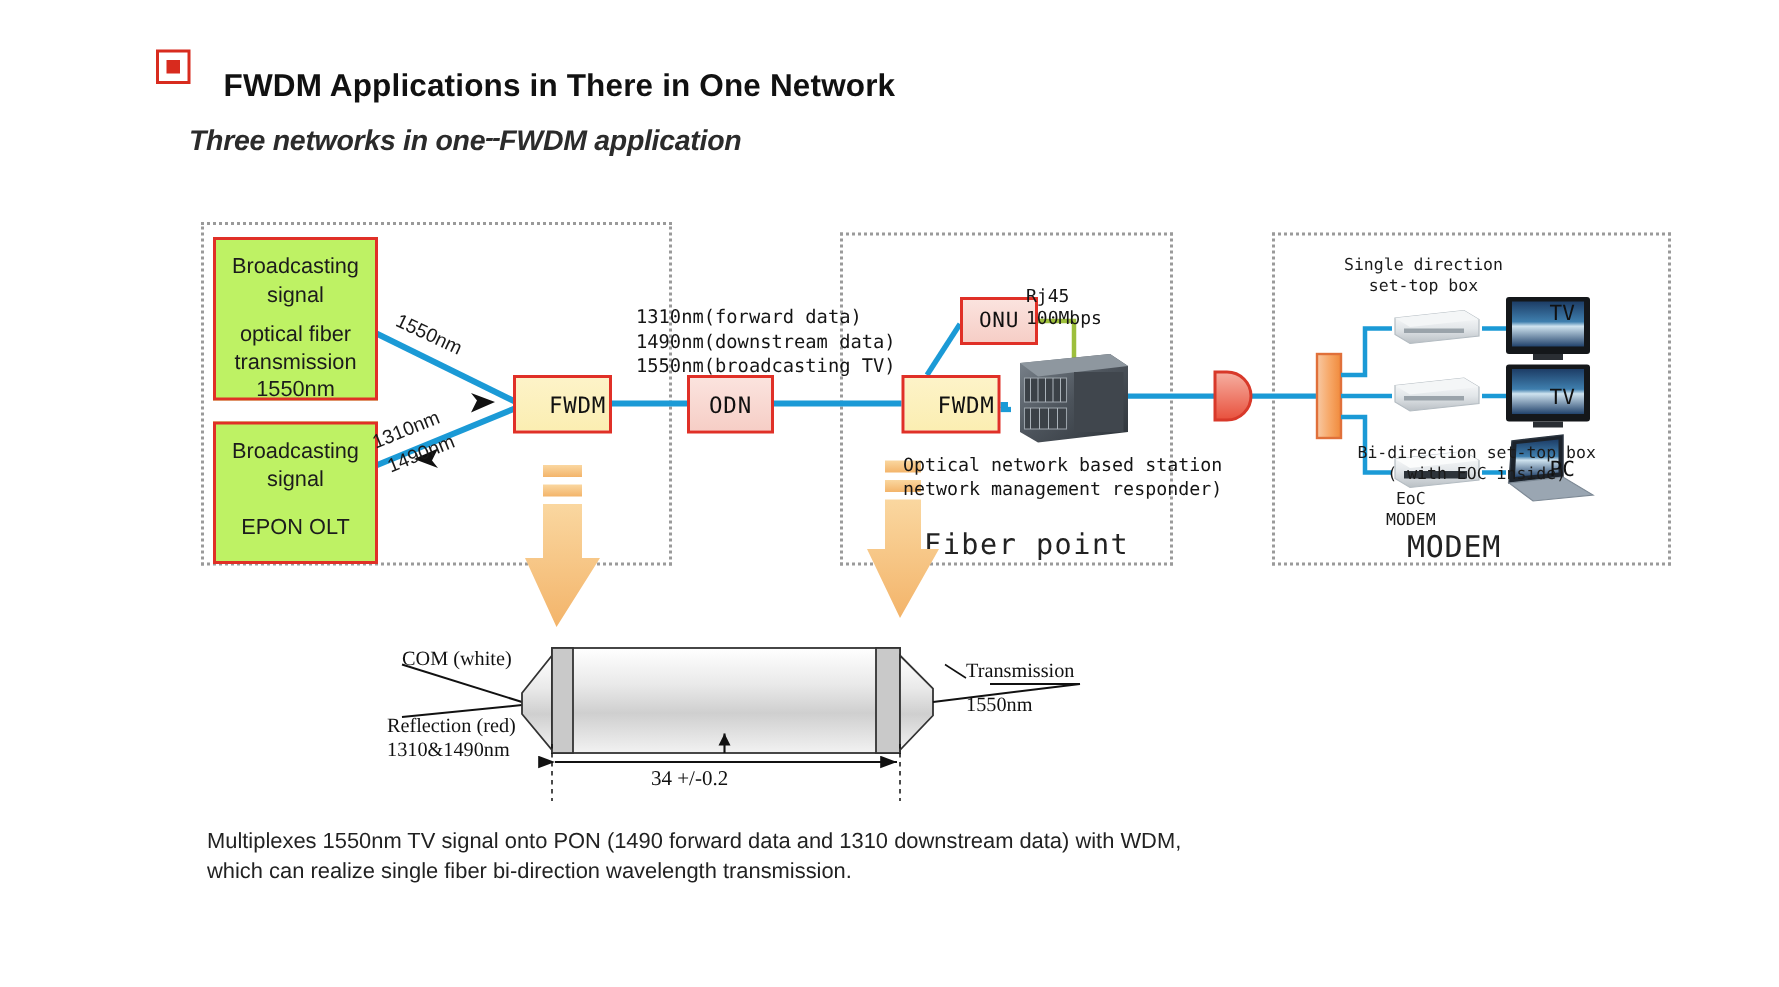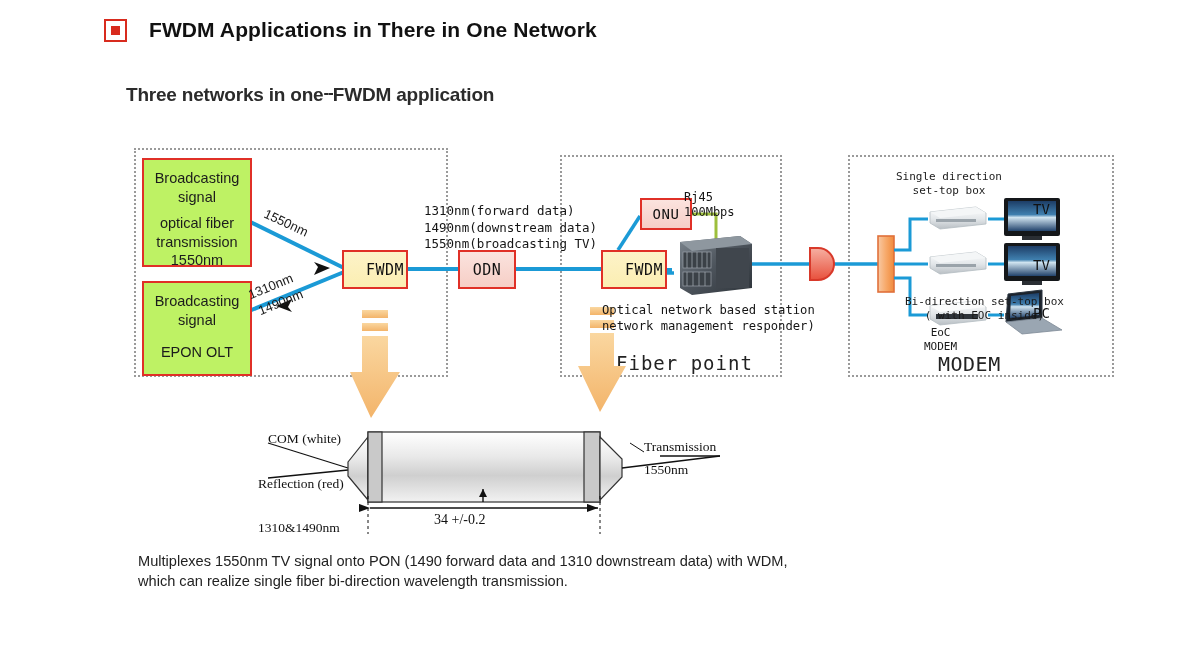--- a/index.html
+++ b/index.html
@@ -5,25 +5,25 @@
   html,body{margin:0;padding:0;background:#ffffff;}
   body{width:1186px;height:658px;position:relative;overflow:hidden;
        font-family:"Liberation Sans", sans-serif;color:#1a1a1a;}
   .abs{position:absolute;}
 
   
   #title-bar{left:104px;top:18px;display:flex;align-items:center;gap:22px;}
   #title-bullet{width:19px;height:19px;border:2px solid #d82b1e;background:#fff;
                 display:flex;align-items:center;justify-content:center;}
   #title-bullet i{display:block;width:9px;height:9px;background:#d82b1e;}
-  #title-text{font-size:21px;font-weight:bold;letter-spacing:.1px;color:#111;white-space:nowrap;}
+  #title-text{font-size:21px;font-weight:bold;letter-spacing:.1px;color:#111;white-space:nowrap;margin-top:28px;}
 
   
   #subtitle{left:126px;top:84px;font-size:19px;font-weight:bold;color:#2b2b2b;
-            letter-spacing:-.2px;white-space:nowrap;}
+            letter-spacing:-.2px;white-space:nowrap;font-style:italic;}
   #subtitle .dd{letter-spacing:-1px;font-size:17px;position:relative;top:-3px;}
 
   
   .zone{border:2px dotted #9a9a9a;}
   #zone-left{left:134px;top:148px;width:310px;height:225px;}
   #zone-mid{left:560px;top:155px;width:218px;height:218px;}
   #zone-right{left:848px;top:155px;width:262px;height:218px;}
   .zone-label{position:absolute;font-family:"DejaVu Sans Mono", monospace;
               color:#222;white-space:nowrap;}
   #label-fiber-point{left:616px;top:352px;font-size:19px;letter-spacing:1px;}
@@ -74,21 +74,21 @@
   .tvlabel{position:absolute;font-family:"DejaVu Sans Mono", monospace;
            font-size:14px;color:#111;}
   #lbl-tv1{left:1033px;top:201px;}
   #lbl-tv2{left:1033px;top:257px;}
   #lbl-pc{left:1033px;top:305px;}
 
   
   .serif{position:absolute;font-family:"Liberation Serif", serif;font-size:13.5px;color:#111;white-space:nowrap;}
   #lbl-com{left:268px;top:431px;}
   #lbl-refl{left:258px;top:476px;}
-  #lbl-refl2{left:258px;top:492px;margin-top:28px;}
+  #lbl-refl2{left:258px;top:492px;}
   #lbl-trans{left:644px;top:439px;}
   #lbl-trans2{left:644px;top:462px;}
   #lbl-dim{left:434px;top:512px;font-family:"Liberation Serif", serif;font-size:14px;color:#111;}
 
   
   #caption{left:138px;top:551px;width:880px;font-size:14.6px;line-height:1.38;color:#222;}
 </style>
 </head>
 <body>
 

